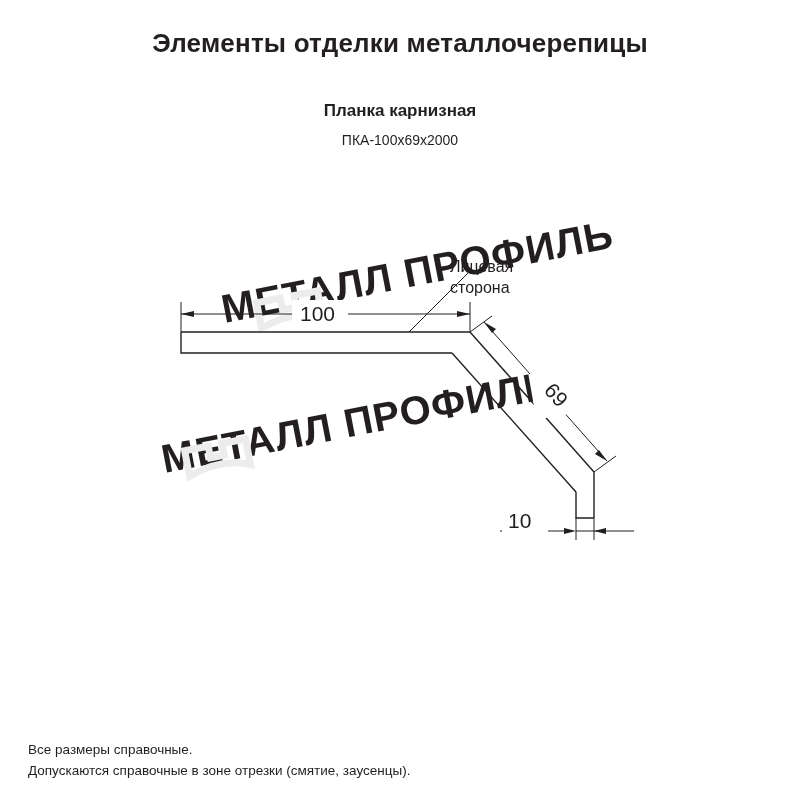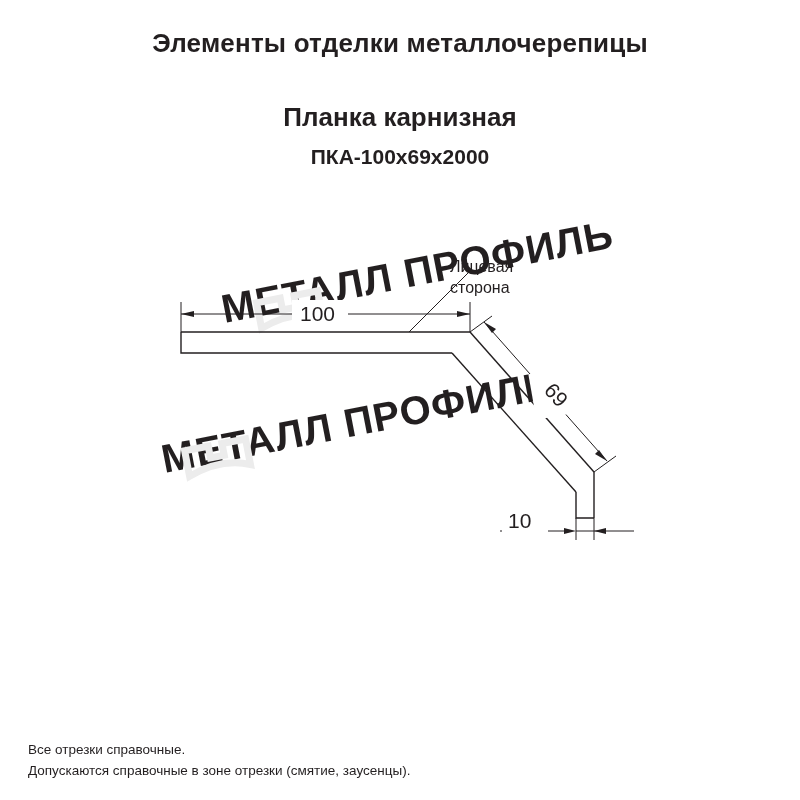--- a/index.html
+++ b/index.html
@@ -34,27 +34,27 @@
     line-height: 1.2;
   }
   .subtitle-block {
     position: absolute;
     top: 100px;
     left: 0;
     width: 800px;
     text-align: center;
   }
   .product-name {
-    font-size: 26px;
+    font-size: 17px;
     font-weight: bold;
     line-height: 1.35;
   }
   .product-code {
-    font-size: 21px;
-    font-weight: bold;
+    font-size: 14px;
+    font-weight: normal;
     line-height: 1.35;
     margin-top: 8px;
   }
   .drawing {
     position: absolute;
     top: 180px;
     left: 0;
     width: 800px;
     height: 500px;
   }
@@ -168,17 +168,17 @@
         <path d="M576,351 L564,348 L564,354 Z"></path>
         <path d="M594,351 L606,348 L606,354 Z"></path>
       </g>
       <rect x="502" y="326" width="46" height="26" fill="#ffffff" stroke="none"></rect>
       <text x="508" y="348" font-size="21">10</text>
     </svg>
 
   </div>
 
   <div class="footnotes">
-    <div class="footnote-line">Все отрезки справочные.</div>
+    <div class="footnote-line">Все размеры справочные.</div>
     <div class="footnote-line">Допускаются справочные в зоне отрезки (смятие, заусенцы).</div>
   </div>
 
 </div>
 
 </body></html>

